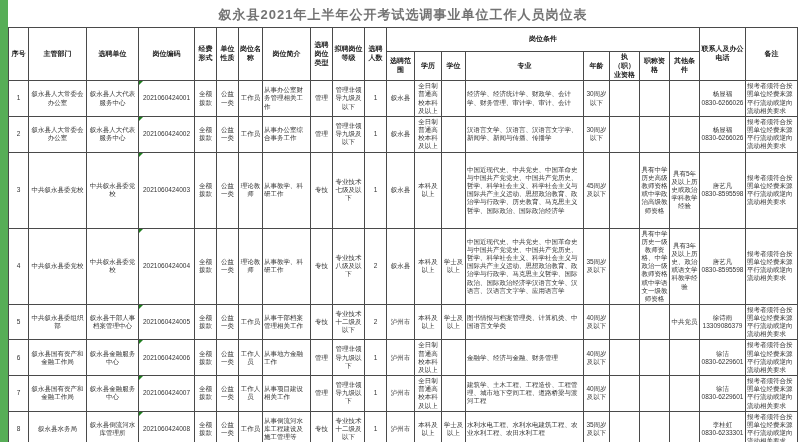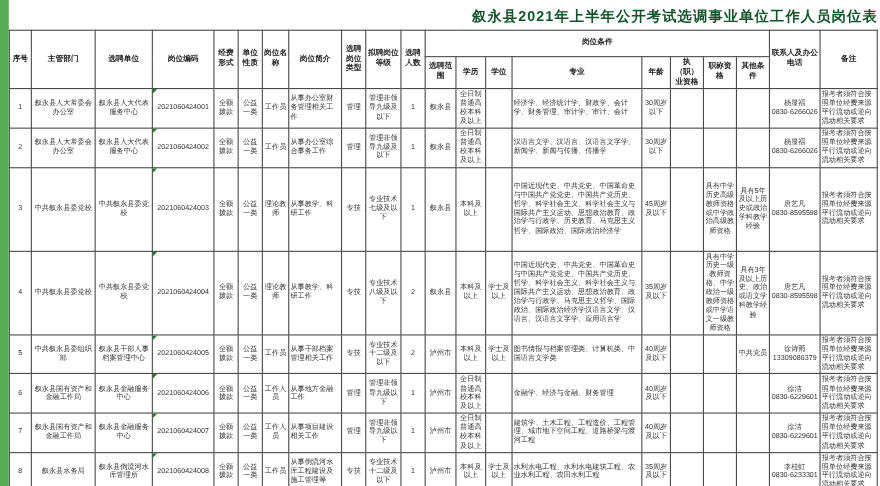--- a/index.html
+++ b/index.html
@@ -7,21 +7,21 @@
     width:800px;height:442px;overflow:hidden;background:#ffffff;
     font-family:"Liberation Sans","DejaVu Sans",sans-serif;color:#222;
     position:relative;
   }
   #left-strip{
     position:absolute;left:0;top:0;width:8px;height:442px;
     background:var(--strip,#57ae57);
   }
   #page-title{
     margin:0;padding:6px 0 3px 0;width:790px;margin-left:8px;
-    text-align:right;font-size:13px;font-weight:bold;color:#14532d;
+    text-align:center;font-size:13px;font-weight:bold;color:#737373;
     letter-spacing:1px;
   }
   table{
     border-collapse:collapse;table-layout:fixed;
     margin-left:8px;width:789px;
     font-size:6.5px;line-height:1.25;color:#333;
   }
   th,td{
     border:1px solid #4a4a4a;padding:1px;vertical-align:middle;
     text-align:center;word-break:break-all;overflow:hidden;

